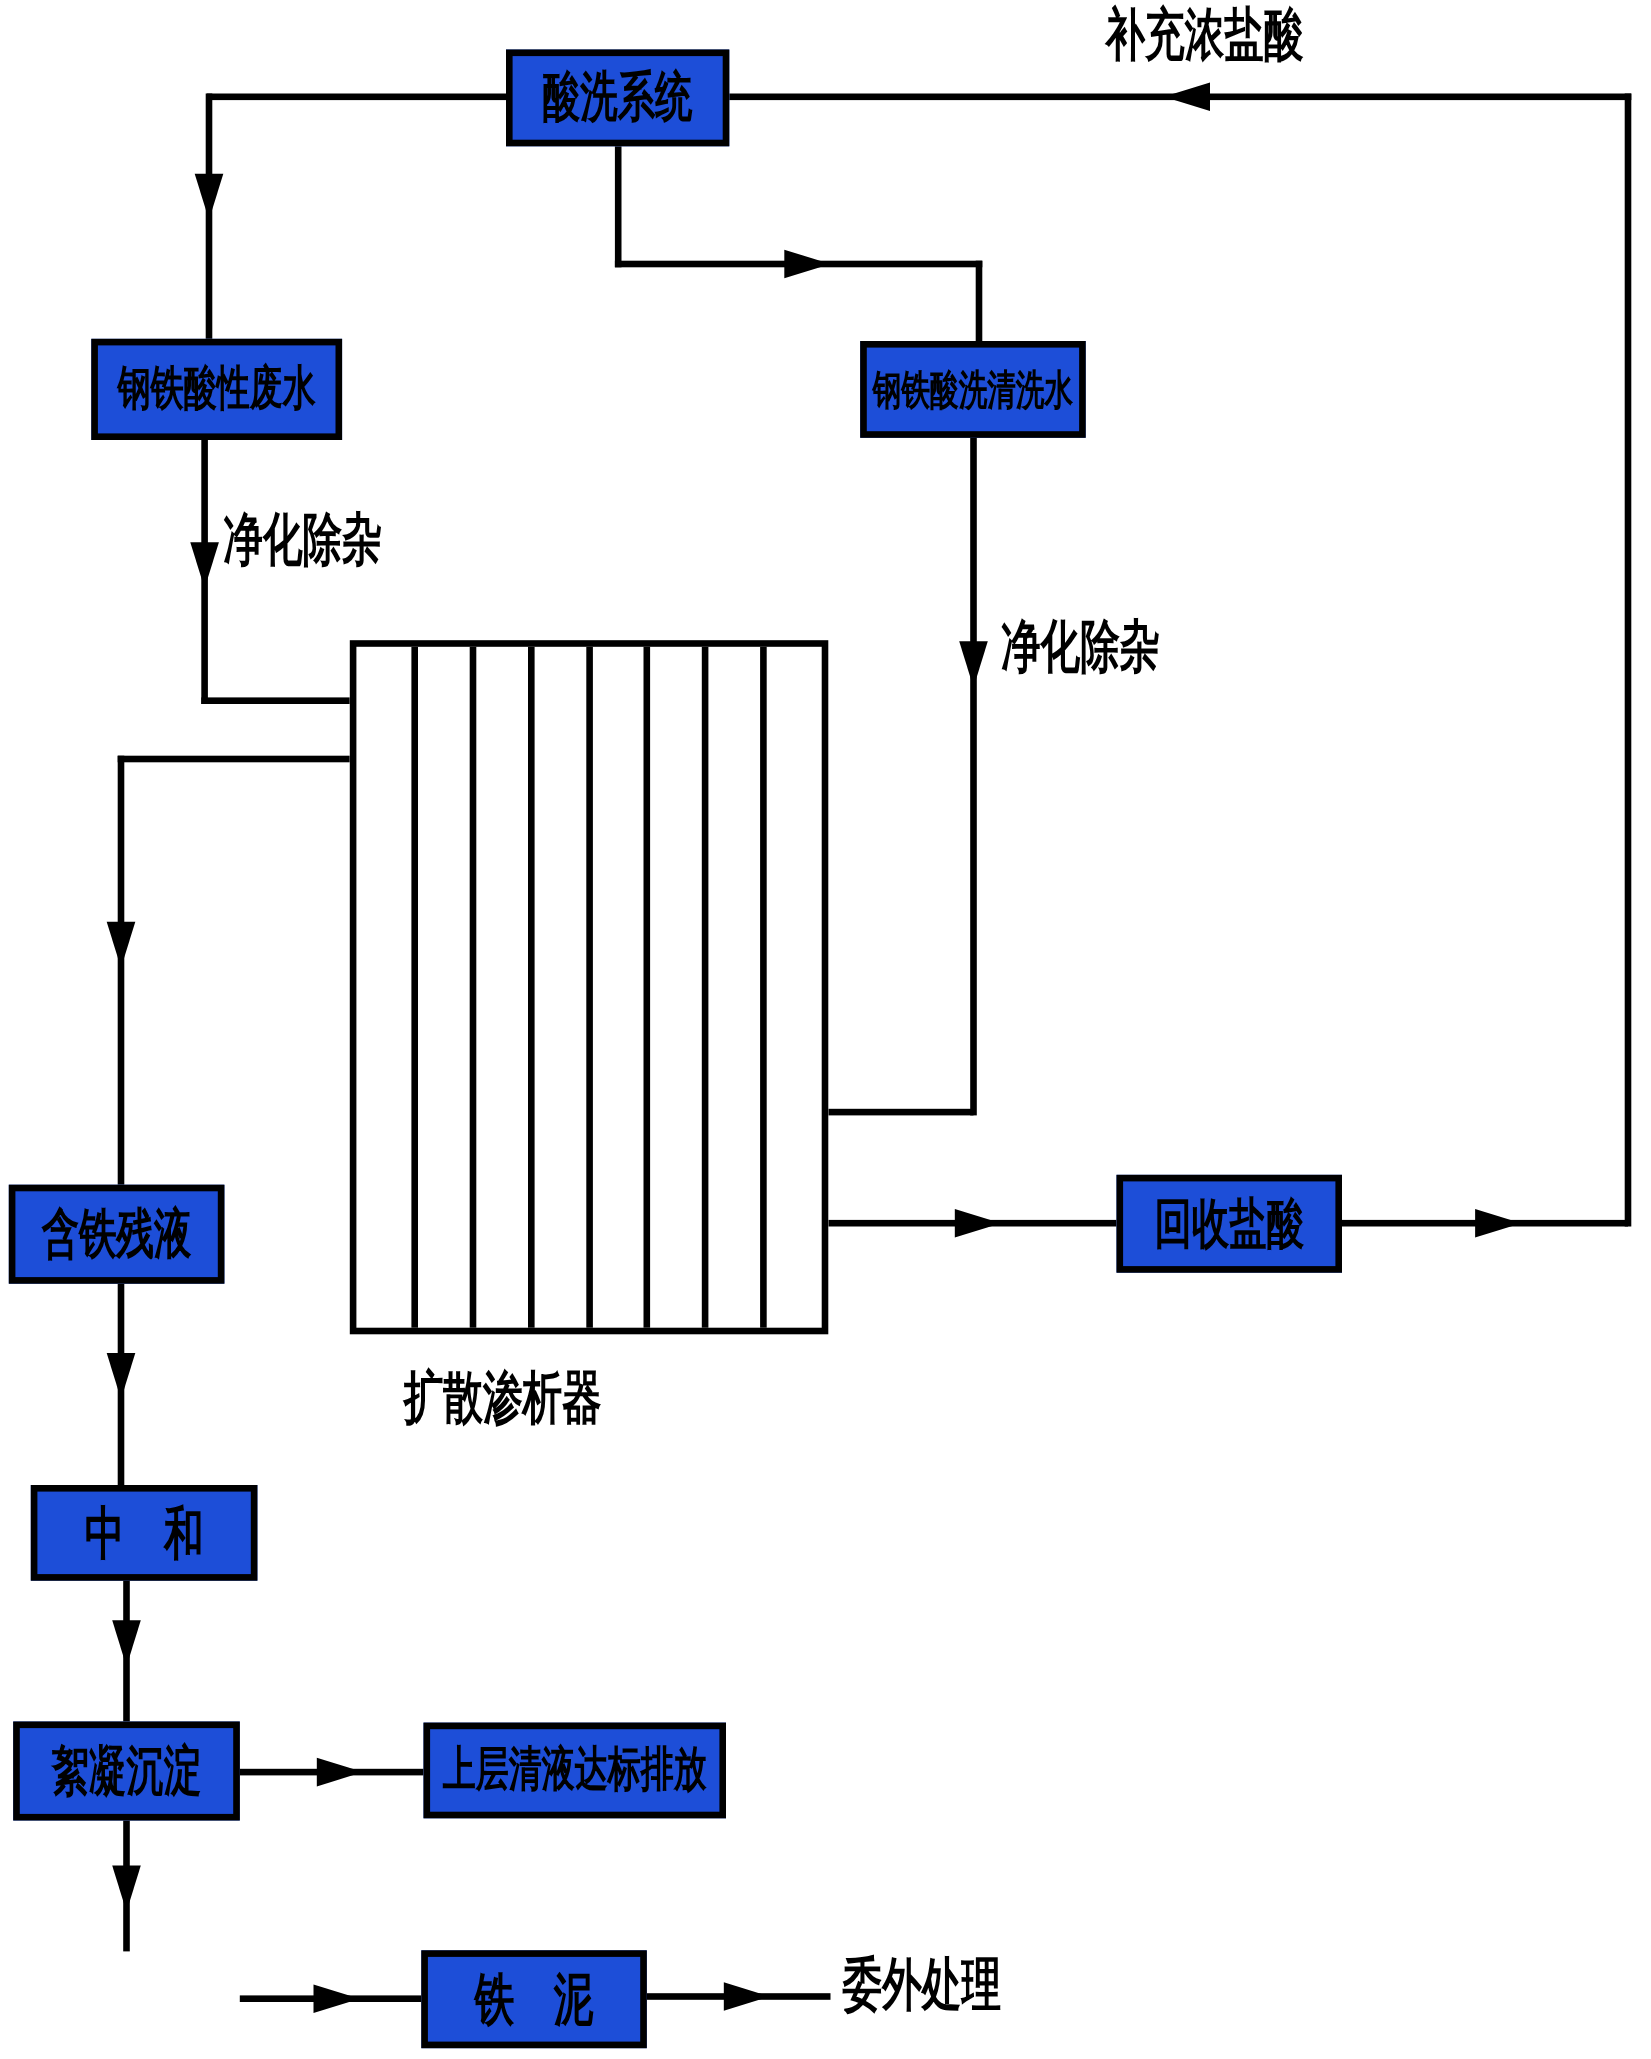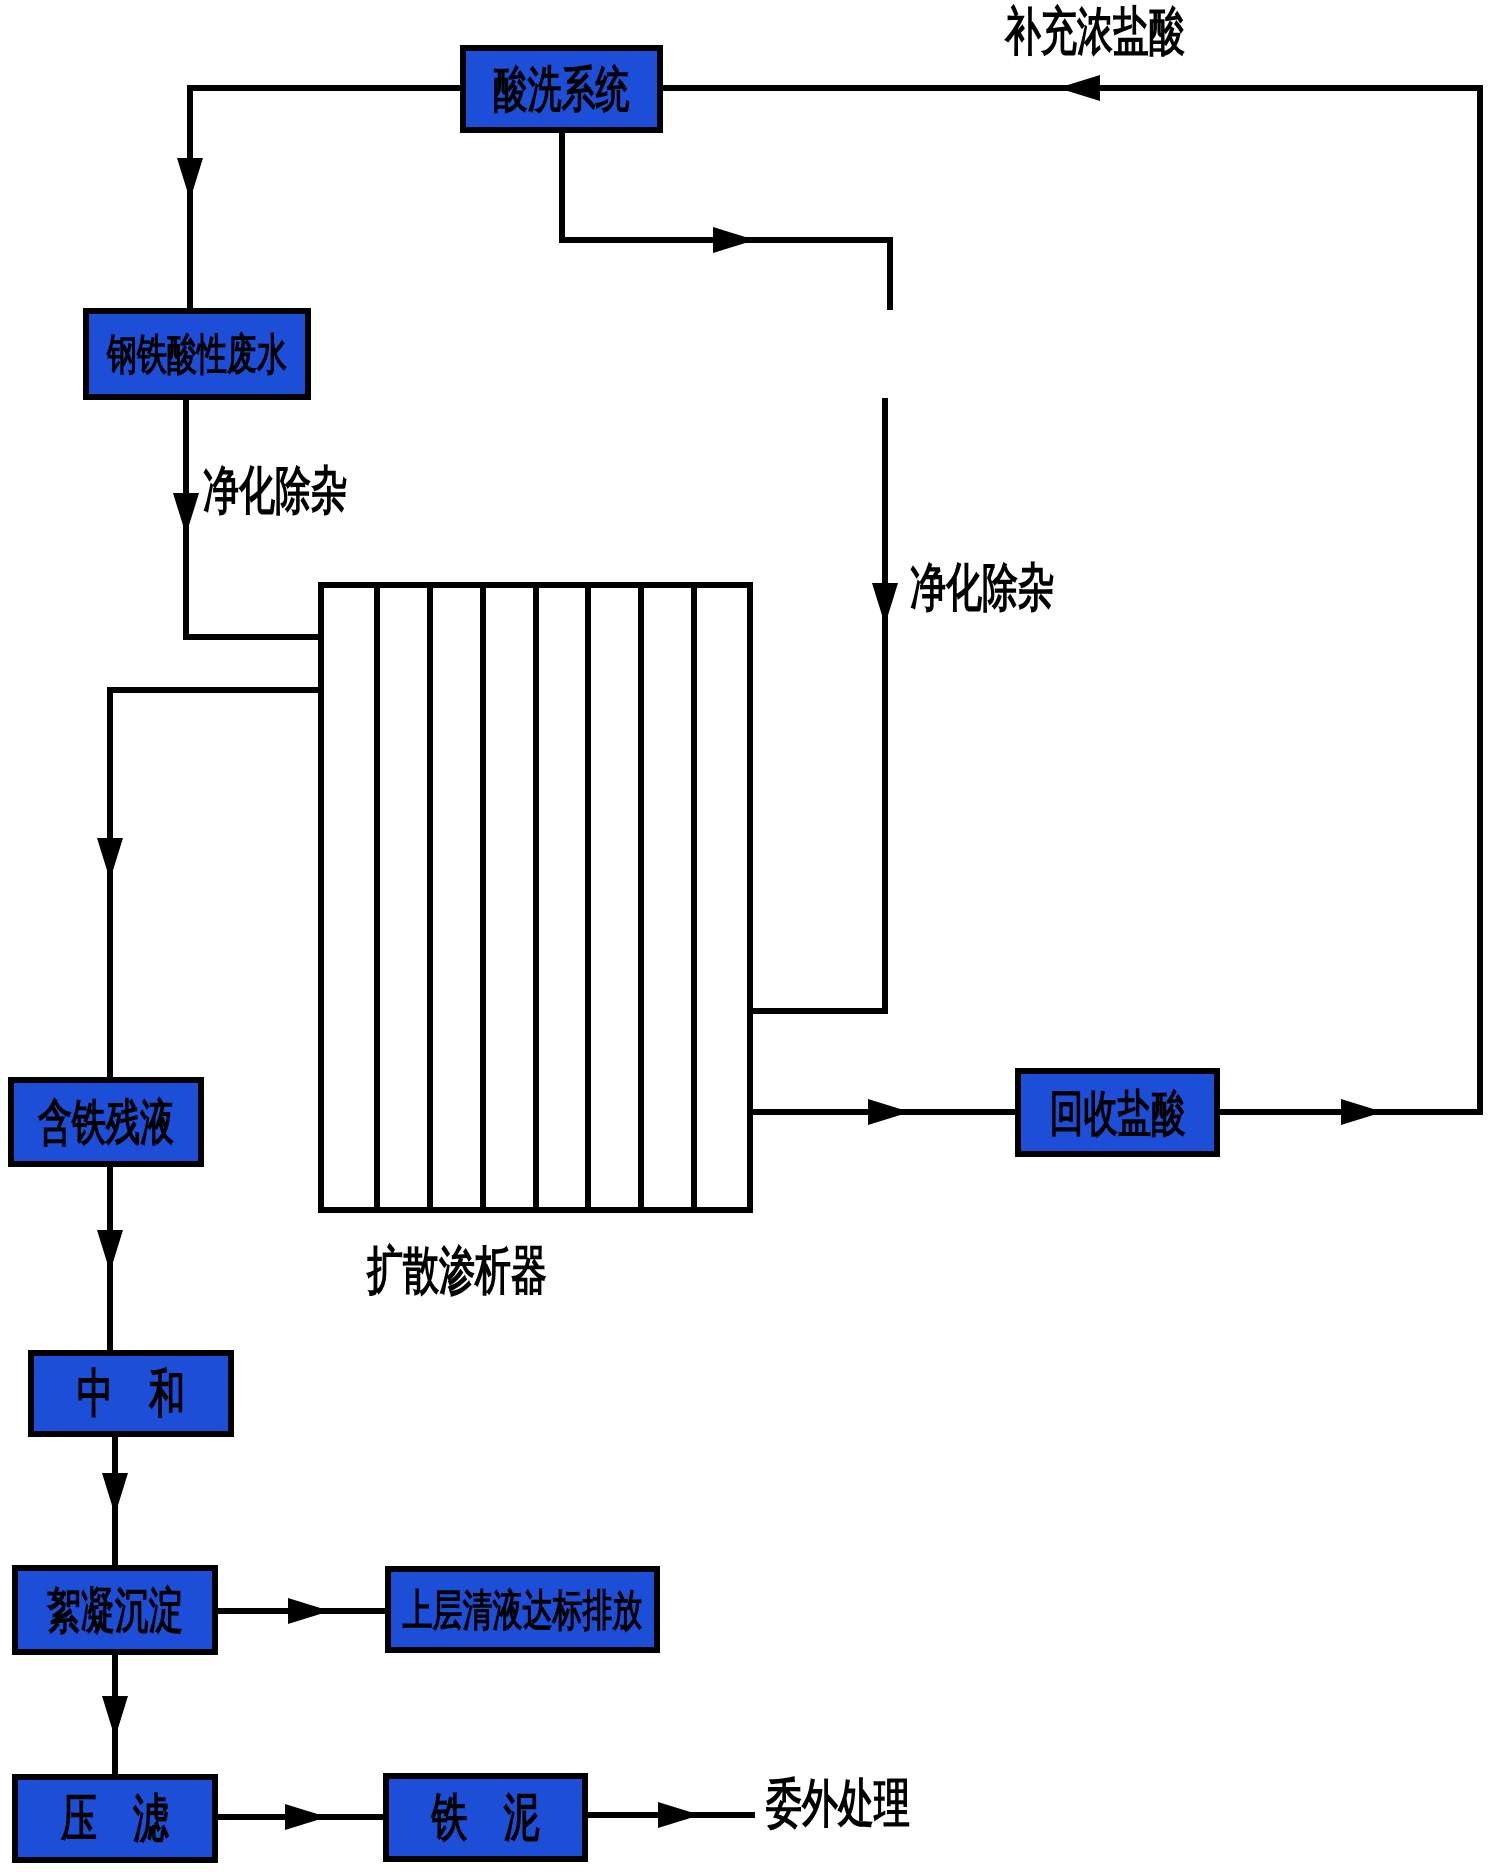--- a/index.html
+++ b/index.html
@@ -104,20 +104,23 @@
   <div class="arr-left" style="left:1058px;top:75px;"></div>
 
   <div class="node" style="left:460px;top:45px;width:203px;height:88px;">
     <span class="node-label fs-4ch">酸洗系统</span>
   </div>
 
   <div class="node" style="left:83px;top:308px;width:228px;height:92px;">
     <span class="node-label fs-6ch">钢铁酸性废水</span>
   </div>
 
+  <div class="node" style="left:782px;top:310px;width:205px;height:88px;">
+    <span class="node-label fs-7ch">钢铁酸洗清洗水</span>
+  </div>
 
   <div class="node" style="left:8px;top:1077px;width:196px;height:90px;">
     <span class="node-label fs-4ch">含铁残液</span>
   </div>
 
   <div class="node" style="left:1015px;top:1068px;width:205px;height:89px;">
     <span class="node-label fs-4ch">回收盐酸</span>
   </div>
 
   <div class="node" style="left:28px;top:1350px;width:206px;height:87px;">
@@ -125,23 +128,20 @@
   </div>
 
   <div class="node" style="left:12px;top:1565px;width:206px;height:90px;">
     <span class="node-label fs-4ch">絮凝沉淀</span>
   </div>
 
   <div class="node" style="left:385px;top:1566px;width:275px;height:87px;">
     <span class="node-label fs-8ch">上层清液达标排放</span>
   </div>
 
-  <div class="node" style="left:12px;top:1774px;width:206px;height:89px;">
-    <span class="node-label fs-2ch">压　滤</span>
-  </div>
 
   <div class="node" style="left:383px;top:1773px;width:205px;height:89px;">
     <span class="node-label fs-2ch">铁　泥</span>
   </div>
 
   <div class="dialyzer" id="dialyzer" style="left:318px;top:582px;width:435px;height:631px;">
       <div class="stripe" style="left: 50px;"></div>
       <div class="stripe" style="left: 103px;"></div>
       <div class="stripe" style="left: 156px;"></div>
       <div class="stripe" style="left: 209px;"></div>

